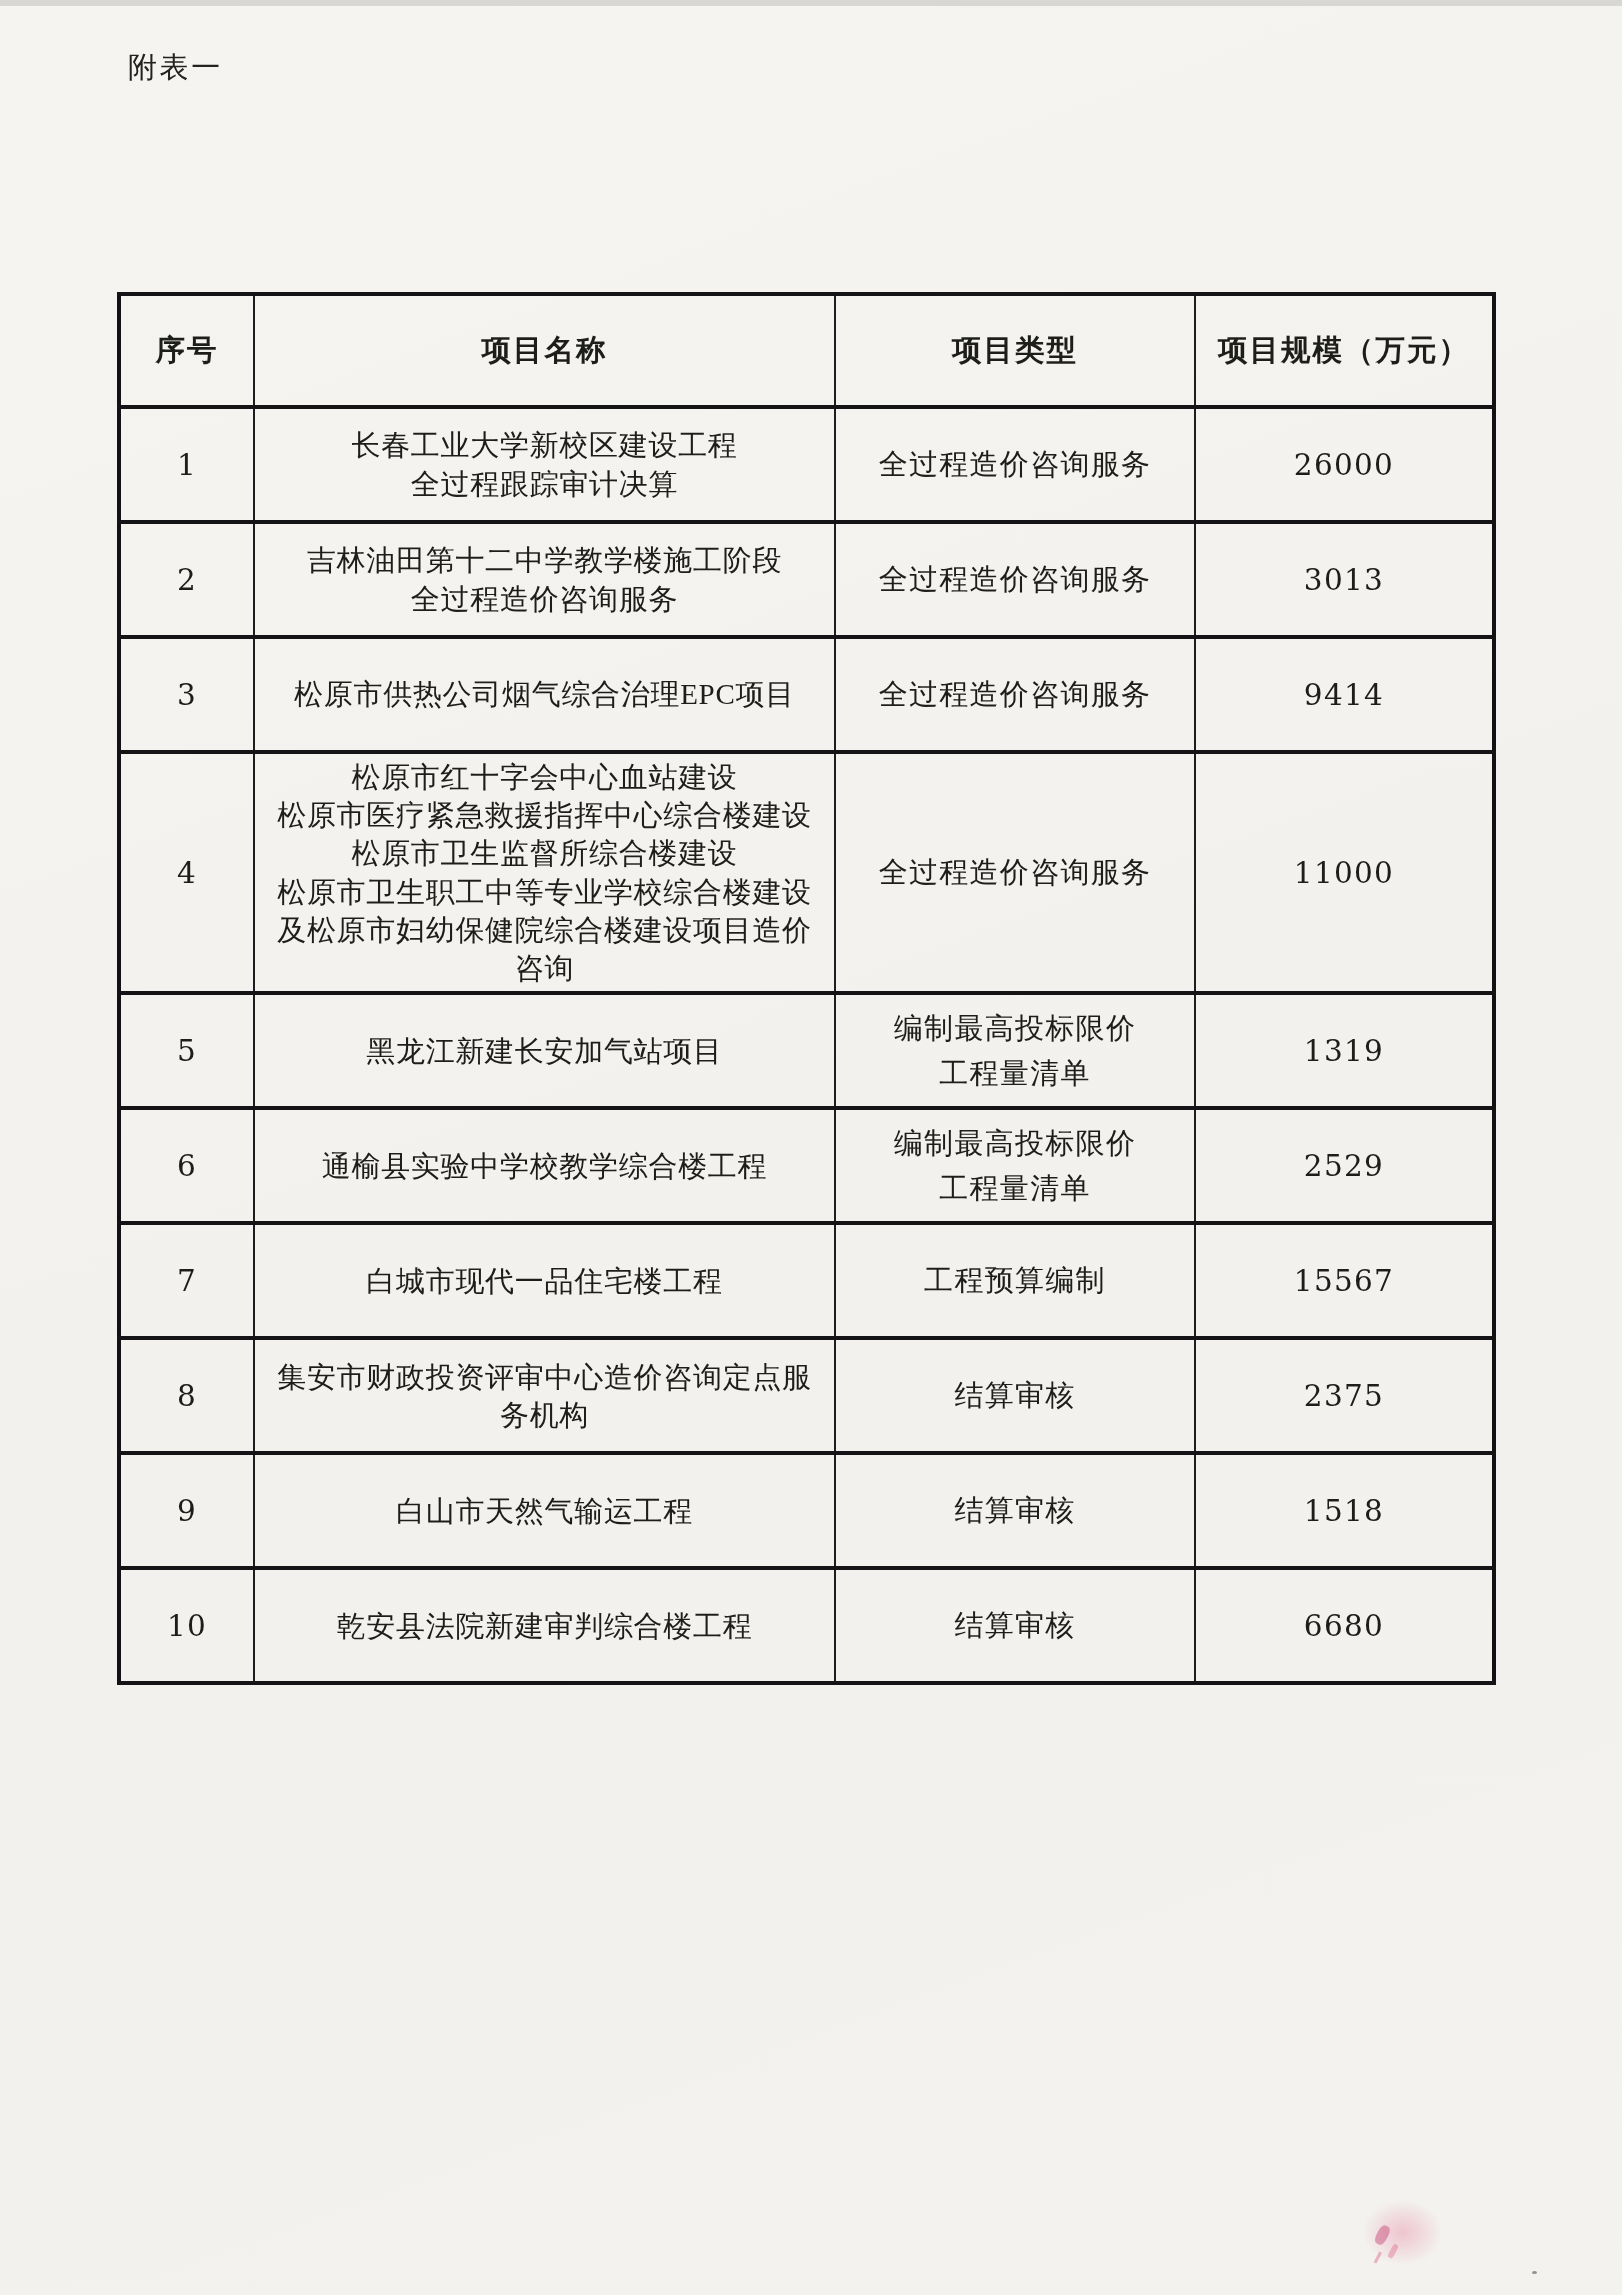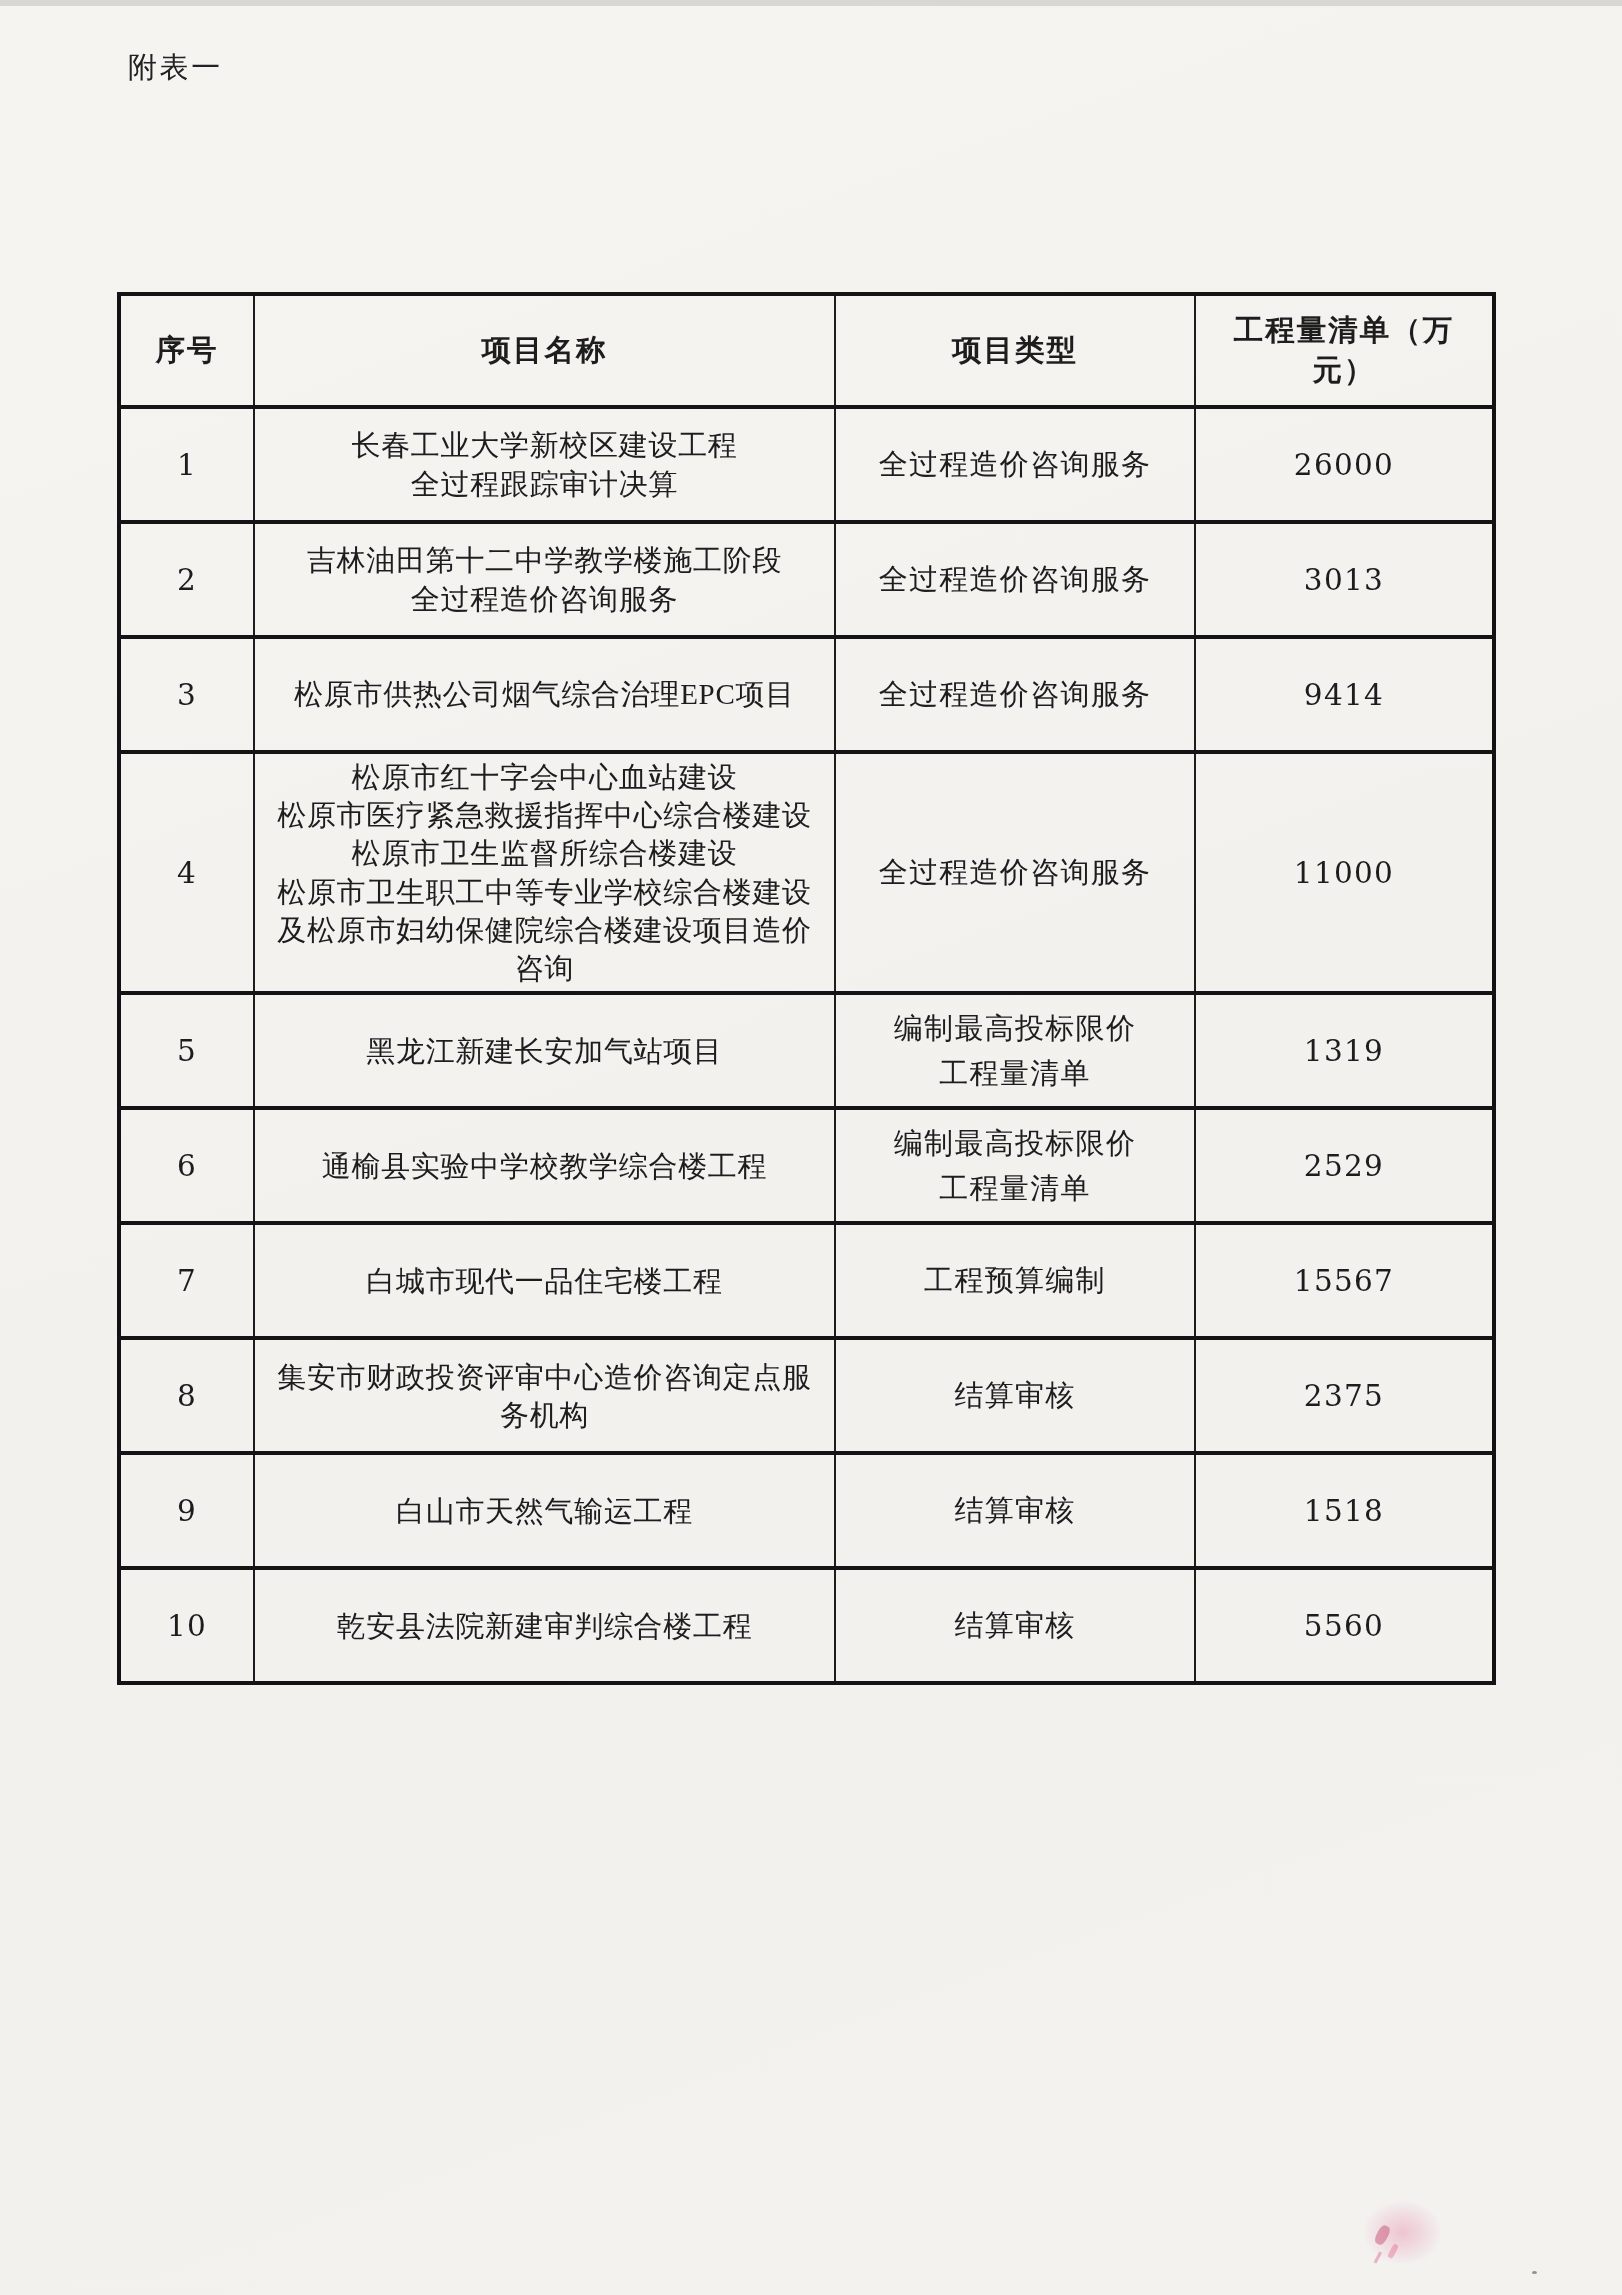--- a/index.html
+++ b/index.html
@@ -122,21 +122,21 @@
       <col class="c-no">
         <col class="c-name">
         <col class="c-type">
         <col class="c-scale">
     </colgroup>
     <thead>
       <tr>
         <th>序号</th>
         <th>项目名称</th>
         <th>项目类型</th>
-        <th>工程量清单（万元）</th>
+        <th>项目规模（万元）</th>
       </tr>
     </thead>
     <tbody>
       <tr>
         <td class="cell-no">1</td>
         <td class="cell-name">长春工业大学新校区建设工程
 全过程跟踪审计决算</td>
         <td class="cell-type">全过程造价咨询服务</td>
         <td class="cell-scale">26000</td>
       </tr>
@@ -194,21 +194,21 @@
       <tr>
         <td class="cell-no">9</td>
         <td class="cell-name">白山市天然气输运工程</td>
         <td class="cell-type">结算审核</td>
         <td class="cell-scale">1518</td>
       </tr>
       <tr>
         <td class="cell-no">10</td>
         <td class="cell-name">乾安县法院新建审判综合楼工程</td>
         <td class="cell-type">结算审核</td>
-        <td class="cell-scale">5560</td>
+        <td class="cell-scale">6680</td>
       </tr>
     </tbody>
   </table>
 
   <div class="ink-smudge"></div>
   <div class="paper-speck"></div>
 
 </div>
 
 

